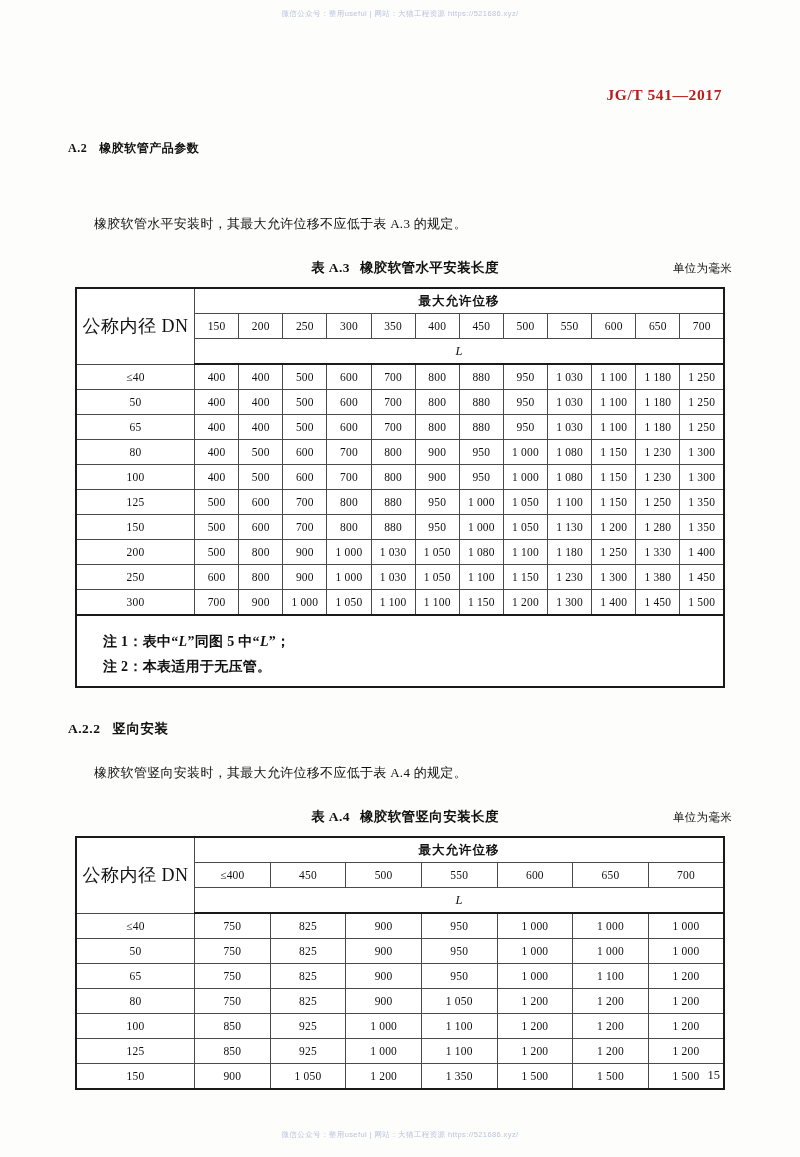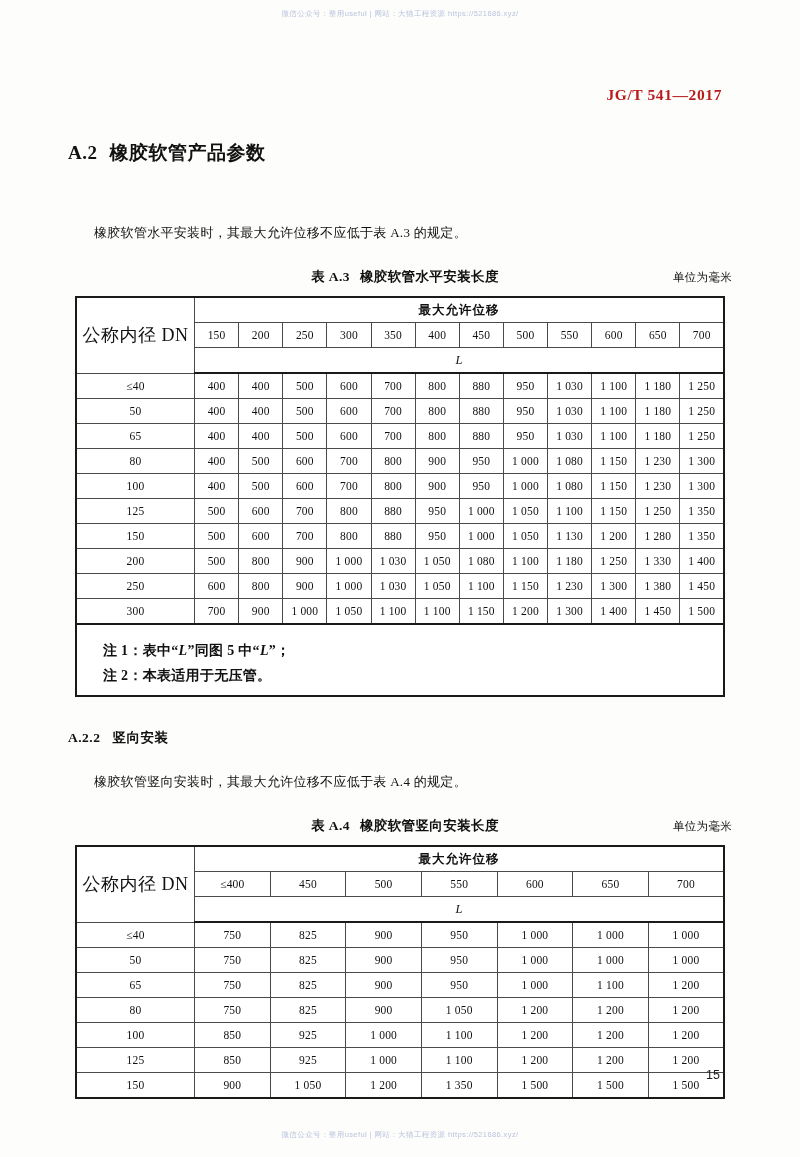--- a/index.html
+++ b/index.html
@@ -53,21 +53,21 @@
   
   .content {
     position: absolute;
     top: 140px;
     left: 68px;
     width: 664px;
   }
 
   .h2 {
     font-weight: bold;
-    font-size: 19px;
+    font-size: 12px;
     margin: 0 0 0 0;
     letter-spacing: 0.5px;
   }
   .h2 .num { margin-right: 12px; }
 
   .h3 {
     font-weight: bold;
     font-size: 13.5px;
     letter-spacing: 0.5px;
     margin: 0;
@@ -162,21 +162,21 @@
     font-weight: bold;
   }
   .col-dn { width: 115px; }
 
   
   .page-num {
     position: absolute;
     right: 80px;
     top: 1068px;
     font-size: 12.5px;
-    font-family: Liberation Sans, sans-serif;
+    font-family: Liberation Serif, serif;
     color: #222;
   }
 </style>
 </head>
 <body>
 
 <div class="page">
 
   <div class="watermark top">微信公众号：整用useful  |  网站：大猫工程资源 https://521686.xyz/</div>
 

